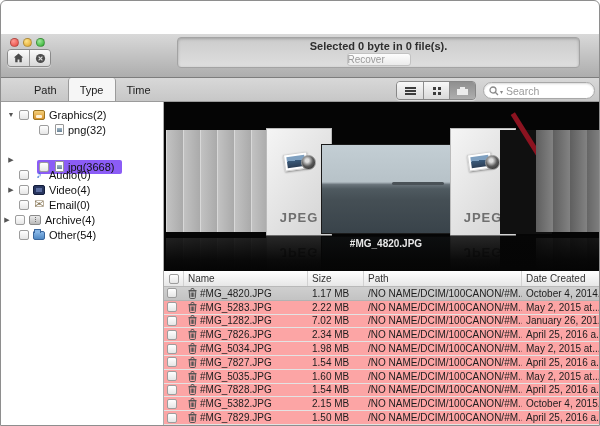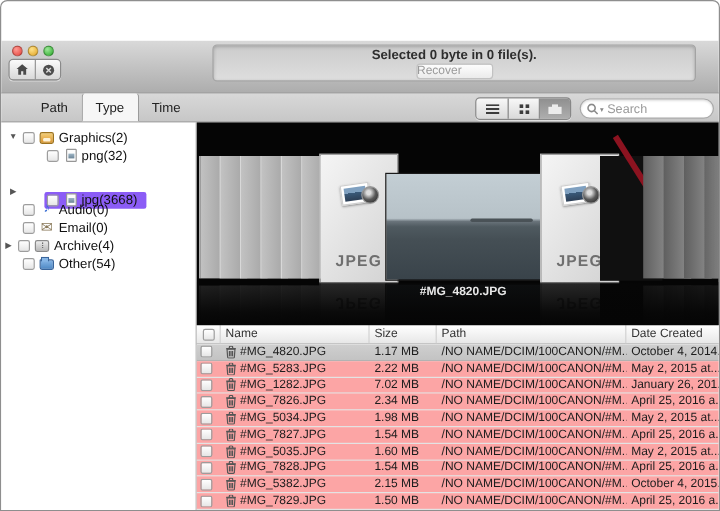--- a/index.html
+++ b/index.html
@@ -241,20 +241,28 @@
           </div>
           <div class="tree-row" style="padding-left: 4px;">
             <span class="disc"></span>
             <span class="tree-inner">
               <span class="cb"></span>
               <span class="ti ti-audio">♪</span>
               <span>Audio(0)</span>
             </span>
           </div>
           <div class="tree-row" style="padding-left: 4px;">
+            <span class="disc">▶</span>
+            <span class="tree-inner">
+              <span class="cb"></span>
+              <span class="ti ti-video"></span>
+              <span>Video(4)</span>
+            </span>
+          </div>
+          <div class="tree-row" style="padding-left: 4px;">
             <span class="disc"></span>
             <span class="tree-inner">
               <span class="cb"></span>
               <span class="ti ti-email">✉</span>
               <span>Email(0)</span>
             </span>
           </div>
           <div class="tree-row" style="padding-left: 0;">
             <span class="disc">▶</span>
             <span class="tree-inner">

